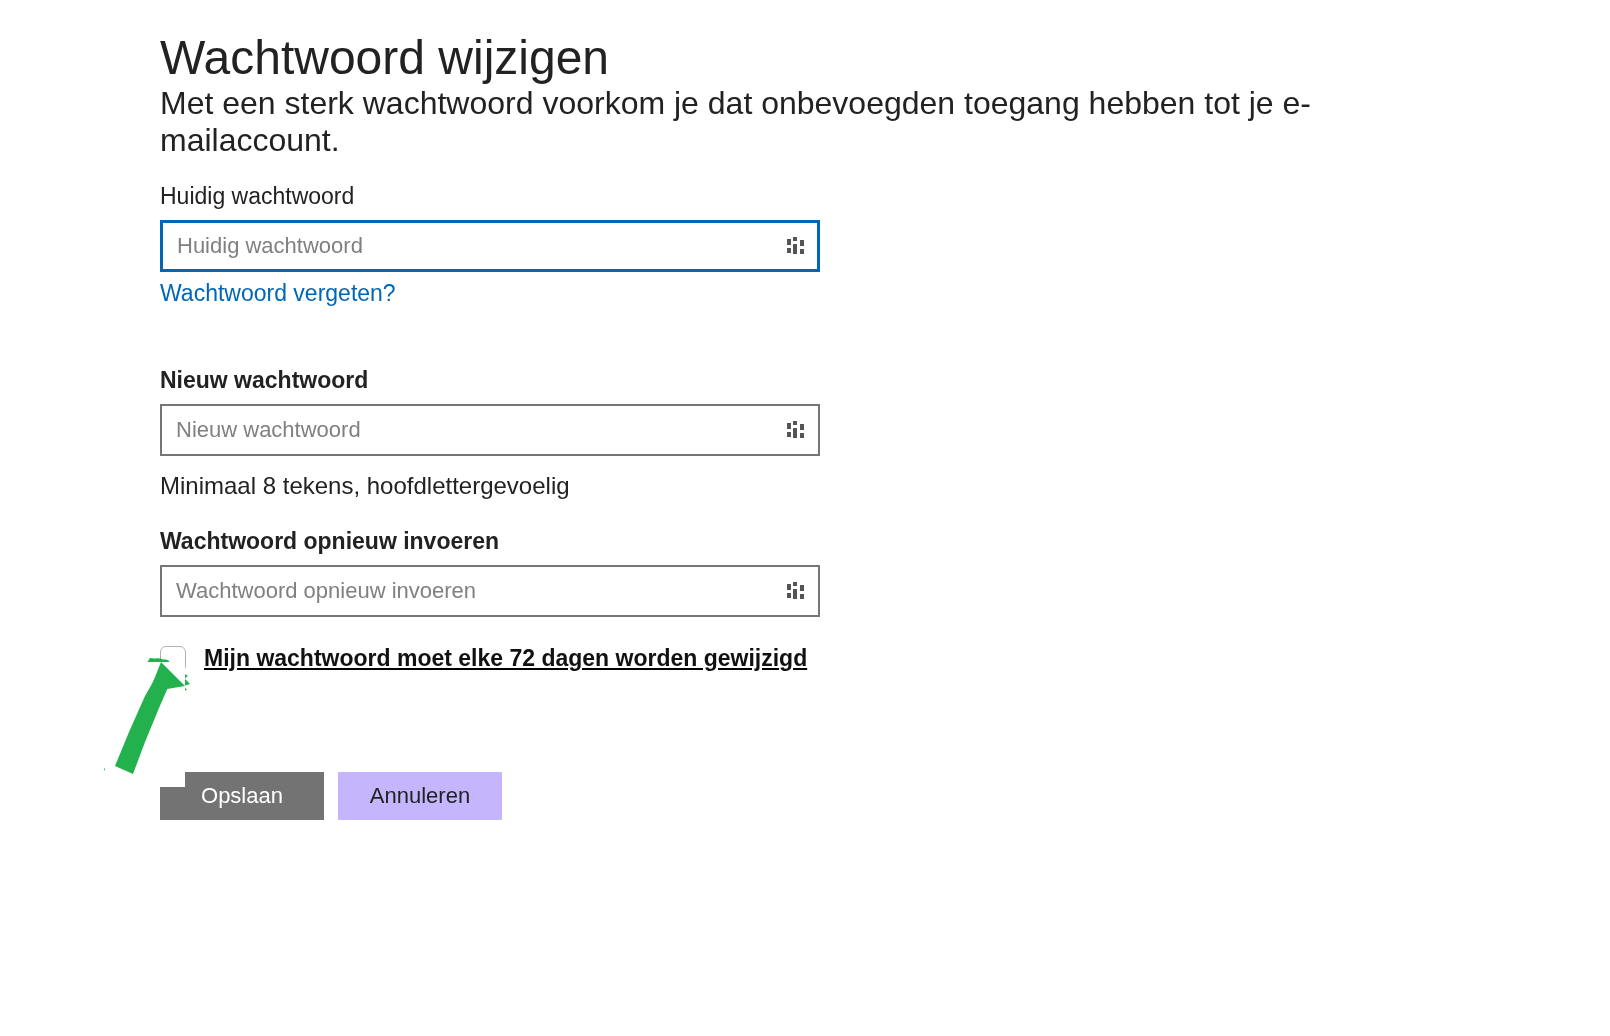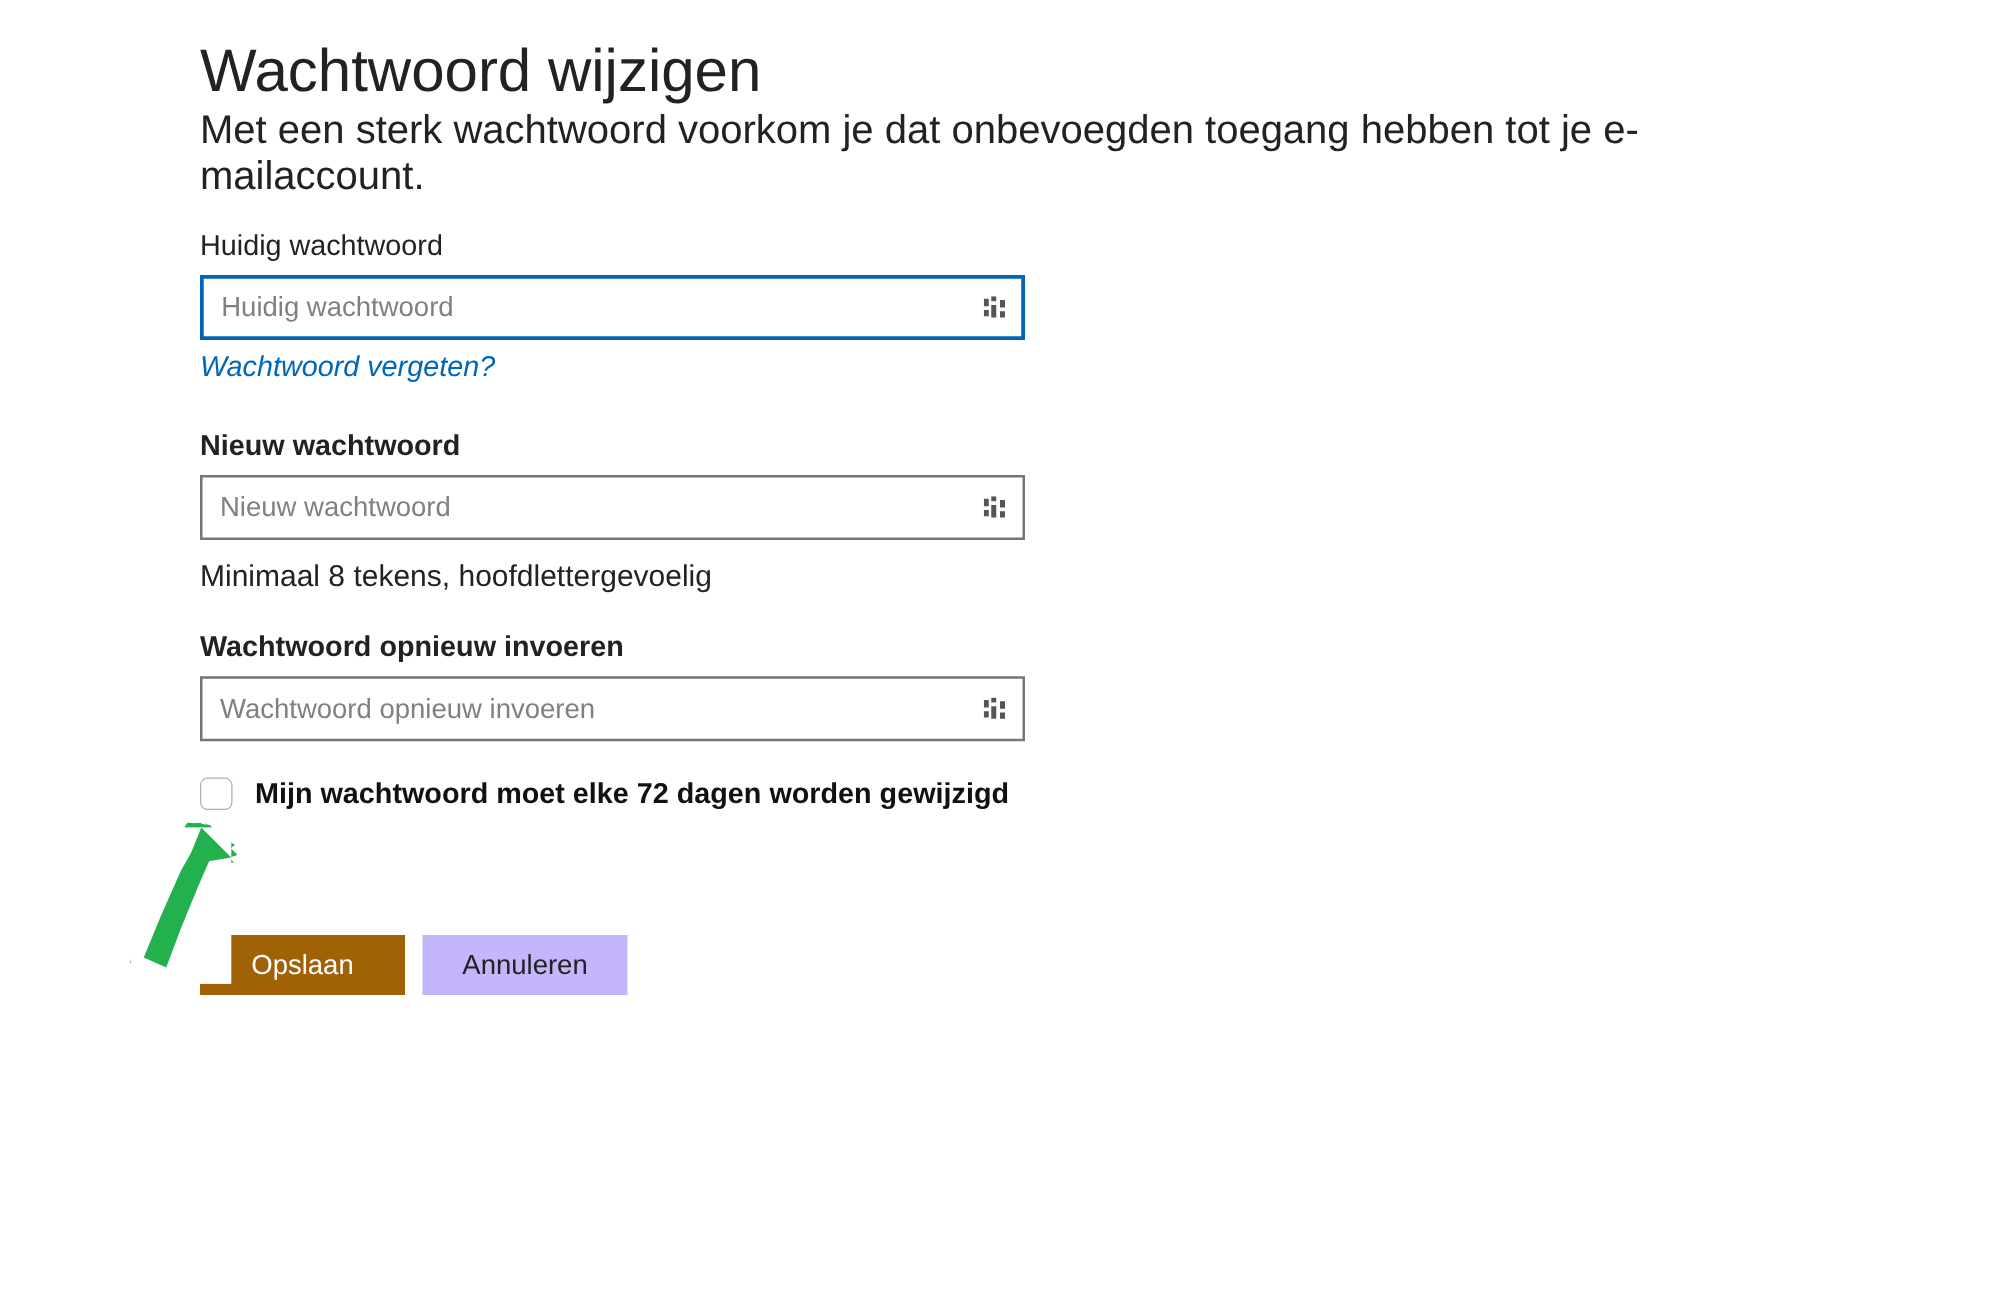--- a/index.html
+++ b/index.html
@@ -62,38 +62,38 @@
       height: 20px;
       display: flex;
       align-items: center;
       justify-content: center;
     }
     .forgot-link {
       color: #0067b8;
       font-size: 23px;
       text-decoration: none;
       display: inline-block;
-      margin-bottom: 16px;
+      margin-bottom: 40px;
       cursor: pointer;
-      font-style: italic;
     }
     .field-group {
       margin-bottom: 20px;
     }
     .hint-text {
       font-size: 24px;
       color: #222;
       margin-top: 16px;
       margin-bottom: 28px;
     }
     .checkbox-row {
       display: flex;
       align-items: flex-end;
       margin-top: 28px;
       margin-bottom: 100px;
+      text-decoration: underline;
     }
     .checkbox {
       width: 26px;
       height: 26px;
       border: 1px solid #b0b0b0;
       border-radius: 6px;
       background: #fff;
       margin-right: 18px;
       cursor: pointer;
       flex-shrink: 0;
@@ -110,21 +110,21 @@
     .btn {
       height: 48px;
       padding: 0 28px;
       font-size: 22px;
       border: none;
       cursor: pointer;
       font-family: inherit;
       min-width: 164px;
     }
     .btn-primary {
-      background: #a16207;
+      background: #737373;
       color: #fff;
     }
     .btn-secondary {
       background: #c4b5fd;
       color: #222;
     }
     .arrow-annotation {
       position: absolute;
       left: 100px;
       top: 658px;

